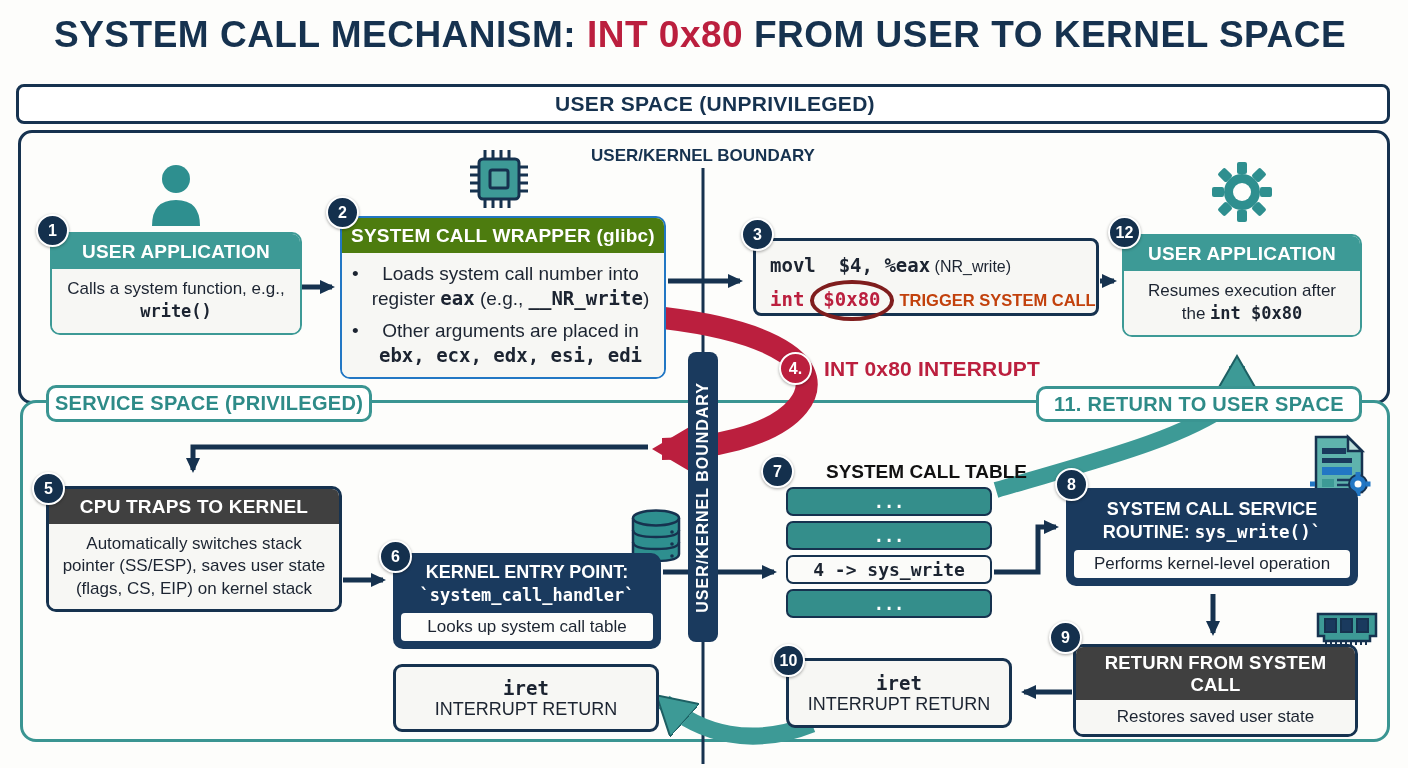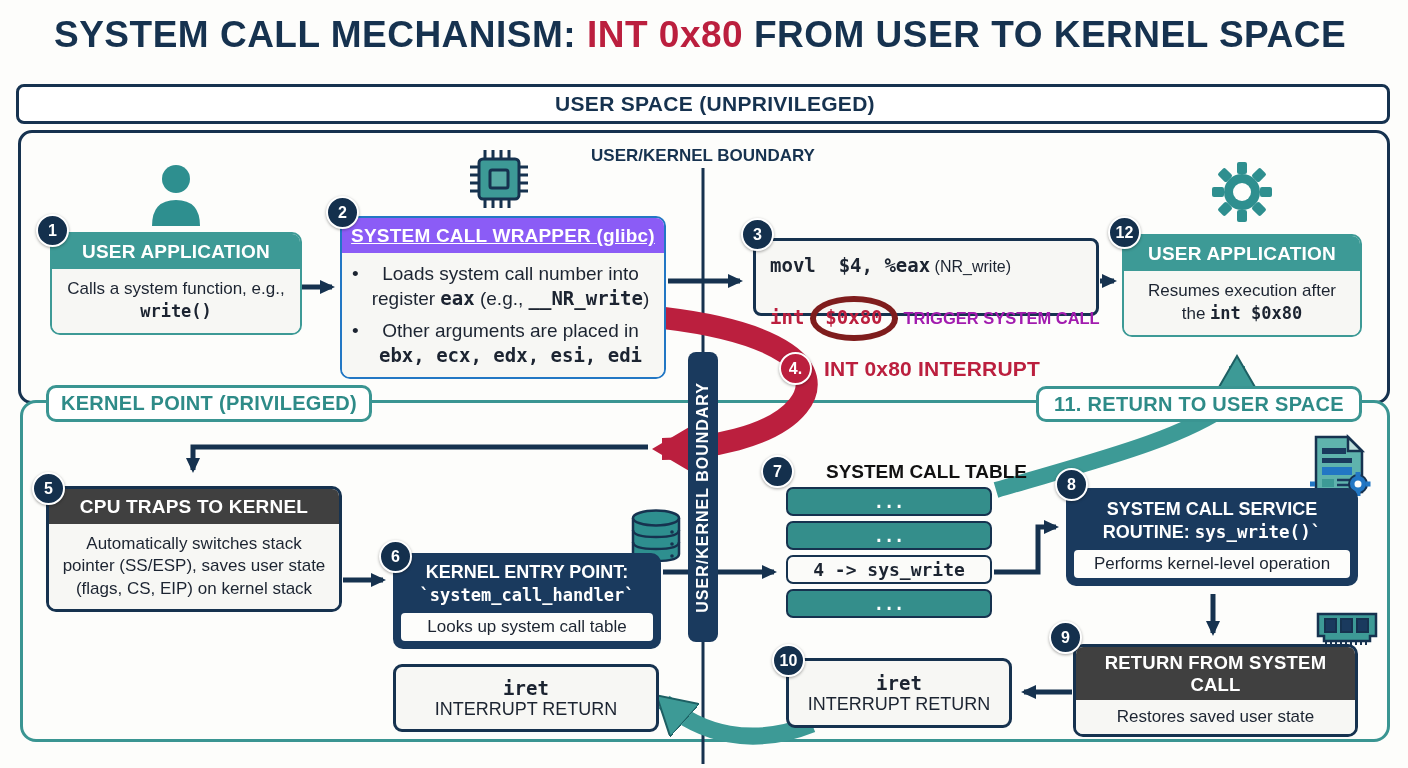--- a/index.html
+++ b/index.html
@@ -31,39 +31,39 @@
   .boundary-bar span { writing-mode:vertical-rl; transform:rotate(180deg);
     color:#fff; font-weight:bold; font-size:16px; letter-spacing:1px; white-space:nowrap; }
 
   
   .box { position:absolute; border-radius:10px; overflow:hidden; z-index:2; }
   .box .hdr { color:#fff; font-weight:bold; text-align:center; padding:7px 8px 6px; font-size:19px; letter-spacing:.2px; }
   .box .bdy { background:#f7f7f4; color:#1c2431; text-align:center; padding:9px 10px; font-size:17px; line-height:1.32; }
   .teal-box { border:2.5px solid #3d9a96; }
   .teal-box .hdr { background:#3d9a96; }
   .blue-box { border:2.5px solid #2277c4; }
-  .blue-box .hdr { background:#8b5cf6;text-decoration:underline; }
+  .blue-box .hdr { background:#4d7c0f; }
   .navy-box { border:3px solid #16324f; }
   .navy-box .hdr { background:#404040; }
   code, .code { font-family:"DejaVu Sans Mono", monospace; font-weight:bold; }
 
   
   .bullets { text-align:left; padding:10px 10px 10px 12px; }
   .bullets .li { position:relative; padding-left:15px; font-size:19px; line-height:1.28; margin-bottom:7px; }
   .bullets .li:last-child { margin-bottom:0; }
   .bullets .li::before { content:"•"; position:absolute; left:0; top:0; color:#1c2431; }
 
   
   .code-box { position:absolute; background:#f7f7f4; border:3px solid #16324f; border-radius:8px; z-index:2;
     padding:10px 14px; }
   .code-line { font-size:19px; color:#1c2431; white-space:pre; line-height:1.55; }
   .code-line .note { font-family:"Liberation Sans",sans-serif; font-weight:normal; font-size:16px; color:#1c2431; }
-  .code-line .note-b { font-family:"Liberation Sans",sans-serif; font-weight:bold; font-size:16.5px; color:#a21caf; }
+  .code-line .note-b { font-family:"Liberation Sans",sans-serif; font-weight:bold; font-size:16.5px; color:#c2410c; }
   .red-code { color:#bb1f3e; }
-  .circled { display:inline-block; border:6px solid #7f1d1d; border-radius:50%; padding:1px 9px 2px; margin:16px 6px; }
+  .circled { display:inline-block; border:4px solid #7f1d1d; border-radius:50%; padding:1px 9px 2px; margin:0 6px; }
 
   .iret-box { position:absolute; background:#f7f7f4; border:3.5px solid #16324f; border-radius:9px; z-index:2;
     display:flex; flex-direction:column; align-items:center; justify-content:center; color:#1c2431; }
   .iret-box .code { font-size:19px; }
   .iret-box .sub { font-size:18px; }
 
   
   .solid-navy { position:absolute; background:#1a3a5e; border-radius:10px; z-index:2; padding:8px 8px 8px; color:#fff; text-align:center; }
   .solid-navy .t1 { font-weight:bold; font-size:18px; line-height:1.25; }
   .solid-navy .inner { background:#fdfdfb; color:#1c2431; border-radius:4px; margin-top:7px; padding:4px 6px; font-size:17px; }
@@ -211,21 +211,21 @@
     <div class="hdr">USER APPLICATION</div>
     <div class="bdy">
       <span>Resumes execution after the </span><code>int $0x80</code>
     </div>
   </div>
 
   <div class="badge red" style="left:779px; top:352px;">4.</div>
   <div class="int-label" style="left:824px; top:357px;">INT 0x80 INTERRUPT</div>
 
   <div class="zone-label" style="left:46px; top:385px; width:326px; height:37px;">
-    <span>KERNEL POINT (PRIVILEGED)</span>
+    <span>SERVICE SPACE (PRIVILEGED)</span>
   </div>
   <div class="zone-label" style="left:1036px; top:386px; width:326px; height:36px;">
     <span>11. RETURN TO USER SPACE</span>
   </div>
 
   <div class="badge" style="left:32px; top:472px;">5</div>
   <div class="box navy-box" style="left:46px; top:486px; width:296px;">
     <div class="hdr">CPU TRAPS TO KERNEL</div>
     <div class="bdy">Automatically switches stack pointer (SS/ESP), saves user state (flags, CS, EIP) on kernel stack</div>
   </div>

